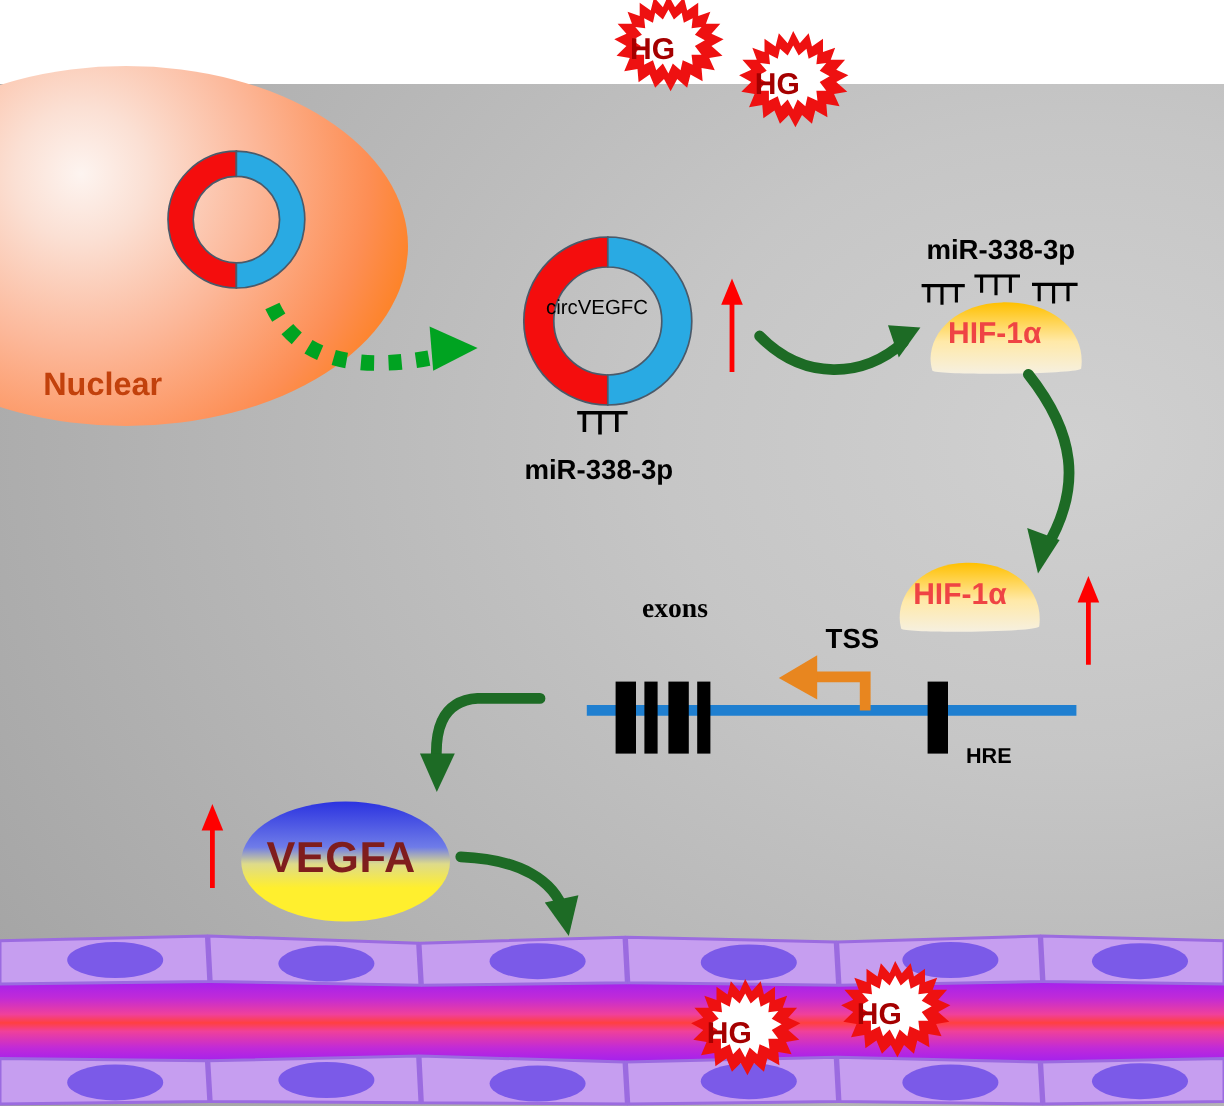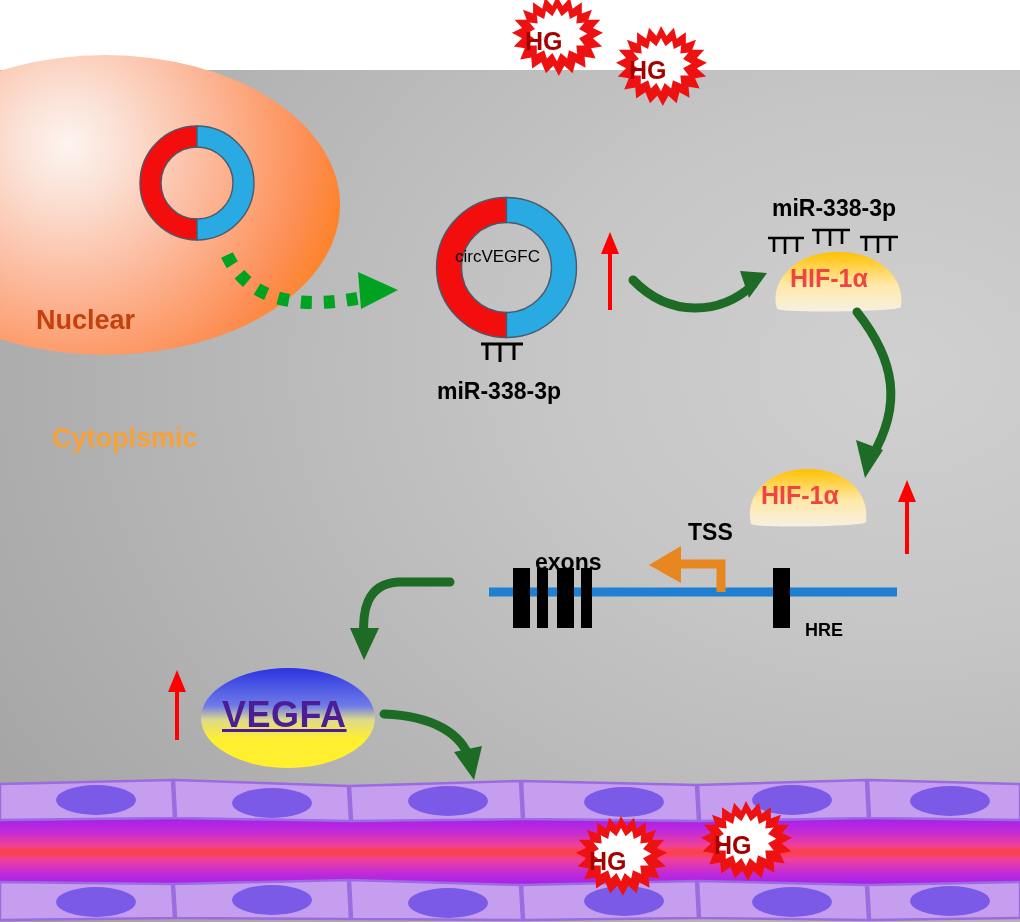--- a/index.html
+++ b/index.html
@@ -23,38 +23,37 @@
     background:radial-gradient(circle at 42% 30%, #fdf4f0 0%, #fbe0d4 16%, #fcb89a 42%, #fd8e54 70%, #fd7e14 88%, #fd7a0c 100%);
   }
   .ring-wrap{position:absolute;}
   
   .lbl{position:absolute;white-space:nowrap;font-weight:bold;}
   #lbl-nuclear{left:36px;top:305px;color:#c2410c;font-size:27px;}
   #lbl-cyto{left:52px;top:423px;color:#f7a13a;font-size:27px;}
   #lbl-circvegfc{left:455px;top:247px;color:#000;font-size:17px;font-weight:normal;}
   #lbl-mir1{left:437px;top:378px;color:#000;font-size:23px;}
   #lbl-mir2{left:772px;top:195px;color:#000;font-size:23px;}
-  #lbl-exons{left:535px;top:549px;color:#000;font-size:23px;}
+  #lbl-exons{left:535px;top:494px;color:#000;font-size:23px;font-family:Liberation Serif, serif;}
   #lbl-tss{left:688px;top:519px;color:#000;font-size:23px;}
   #lbl-hre{left:805px;top:620px;color:#000;font-size:18px;}
   .hif-txt{
     position:absolute;color:#ef4444;font-weight:bold;font-size:25px;white-space:nowrap;
   }
   
   .hg-txt{
     position:absolute;color:#a50000;font-weight:bold;font-size:25px;
     white-space:nowrap;text-align:left;
   }
   
   #vessel{left:0px;top:778px;width:1020px;height:144px;}
   
   #lbl-vegfa{
-    left:222px;top:694px;color:#4c1d95;font-weight:bold;font-size:36px;
+    left:222px;top:694px;color:#7f1d1d;font-weight:bold;font-size:36px;
     letter-spacing:0.5px;
-    text-decoration:underline;
   }
   svg{display:block;}
 </style>
 </head>
 <body>
 
 <div id="stage">
 
   <div class="abs" id="cell-body"></div>
 
@@ -307,15 +306,14 @@
 
   <div class="abs" style="left:668px;top:800px;">
     <svg width="156" height="92" viewBox="0 0 100 100">
       <polygon fill="#ee1111" points="50,1 56,12 64,3 67,15 77,8 77,20 88,16 84,27 97,27 89,36 100,41 89,47 99,56 87,58 92,69 80,67 81,79 70,73 67,85 58,77 52,88 46,77 38,85 33,73 23,80 22,68 10,70 15,58 3,56 12,47 1,41 12,36 4,27 17,27 13,16 24,20 24,8 34,15 37,3 45,12"></polygon>
       <polygon fill="#ffffff" points="50,14 55,23 62,17 64,26 72,22 71,31 80,30 74,37 83,42 74,47 80,55 71,55 72,64 63,60 61,69 54,63 50,72 45,63 39,69 36,60 28,64 28,55 19,55 25,47 17,42 26,37 20,30 29,31 28,22 36,26 38,17 45,23"></polygon>
     </svg>
   </div>
   <div class="hg-txt" style="left:714px;top:831px;width:64px;">HG</div>
 
   <div class="lbl" id="lbl-nuclear">Nuclear</div>
-  <div class="lbl" id="lbl-cyto">Cytoplsmic</div>
 
 </div>
 
 </body></html>

